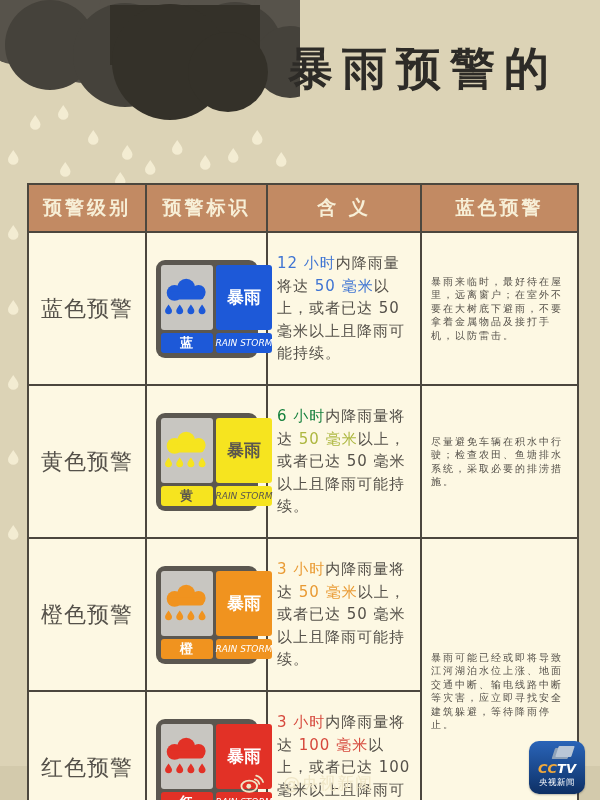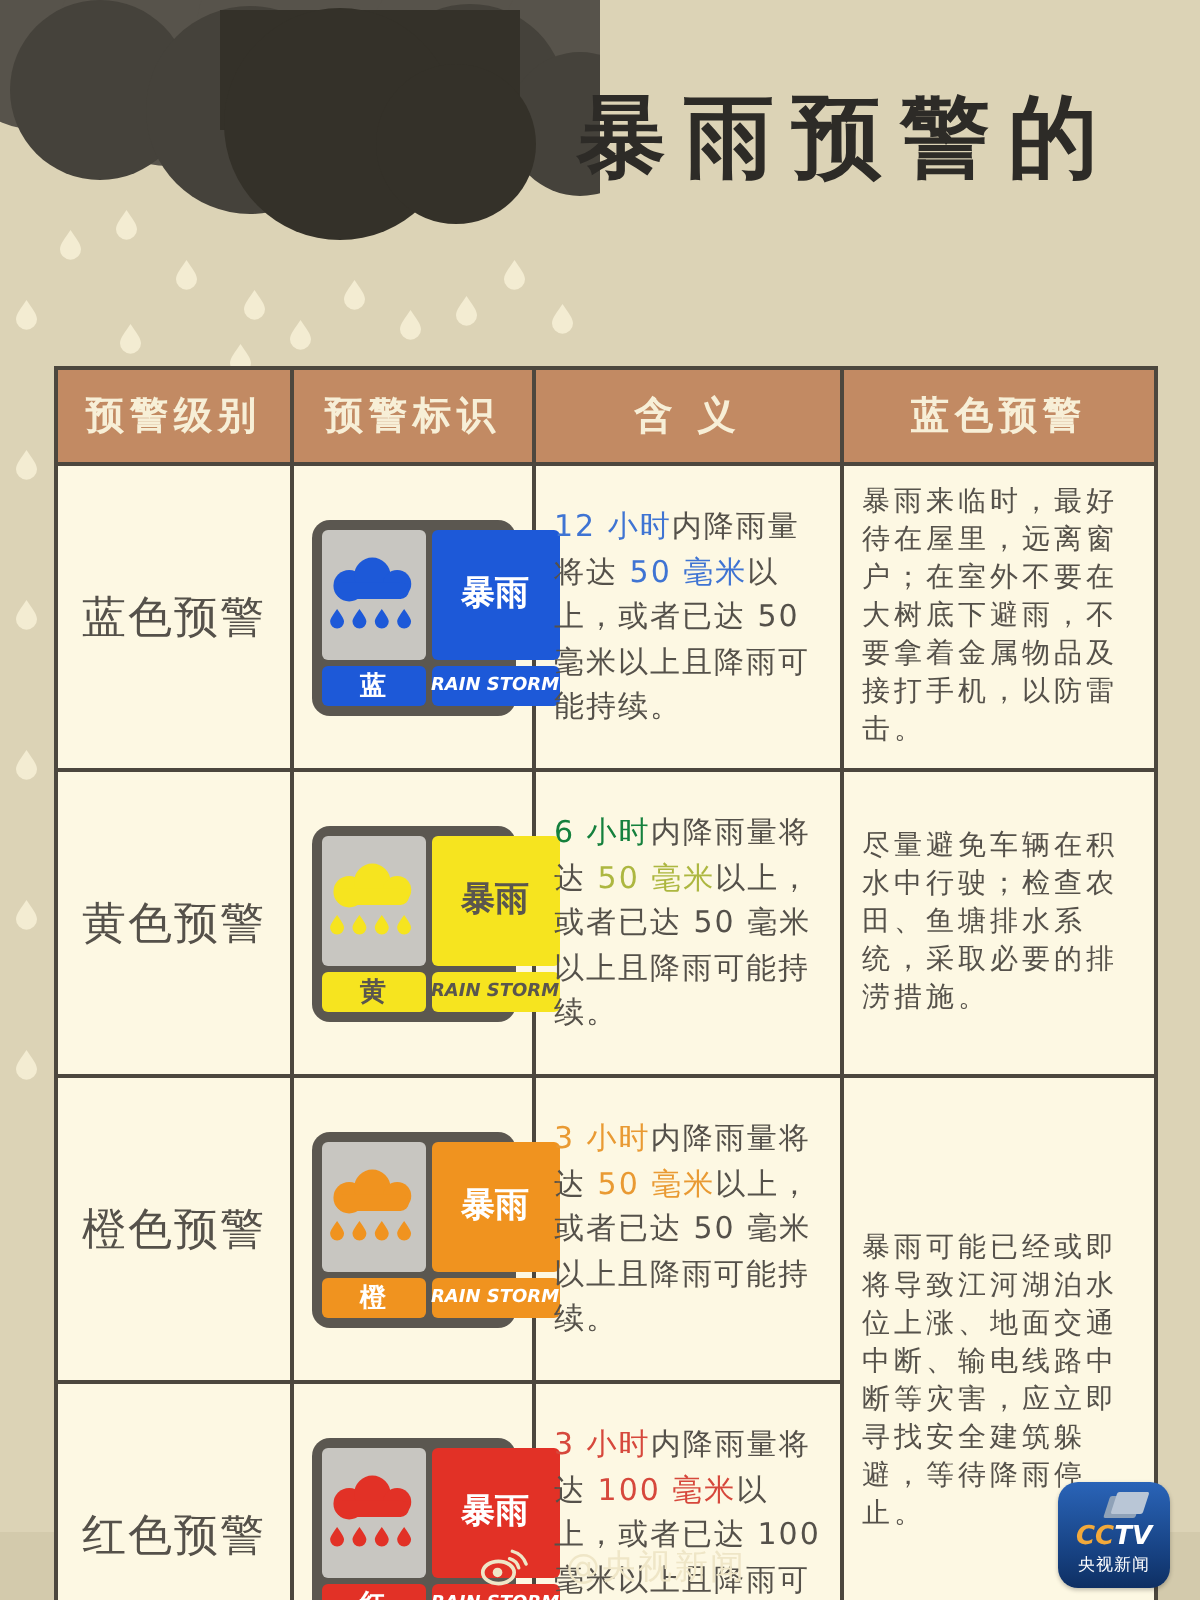--- a/index.html
+++ b/index.html
@@ -29,37 +29,37 @@
   .warn-table th, .warn-table td { border:2px solid var(--border,#4c473e); }
   .warn-table th {
     height:48px; background:var(--header-bg,#c28a63);
     color:var(--header-text,#f7efd7); font-size:19px; font-weight:600;
     letter-spacing:3px; text-align:center; }
   col.c1{width:118px;} col.c2{width:121px;} col.c3{width:154px;} col.c4{width:157px;}
   .warn-table td { color:var(--text,#55514a); vertical-align:middle; }
   td.level-cell { text-align:center; font-size:22px; letter-spacing:1px; height:153px; }
   td.icon-cell { text-align:center; }
   td.meaning-cell { padding:6px 9px; font-size:15px; letter-spacing:1px; line-height:1.5; }
-  td.note-cell { padding:6px 9px; font-size:14px; letter-spacing:2px; line-height:1.35; }
+  td.note-cell { padding:6px 9px; font-size:10px; letter-spacing:2px; line-height:1.35; }
 
   
   .wicon { display:inline-block; width:102px; height:98px; background:#5b5750;
     border-radius:9px; padding:5px; vertical-align:middle; }
   .wi-grid { display:grid; width:100%; height:100%;
     grid-template-columns:52px 1fr; grid-template-rows:1fr 20px; gap:3px; }
   .wi-cloudbox { background:#c8c6c1; border-radius:3px; display:flex;
     align-items:center; justify-content:center; }
   .wi-cloudbox svg { width:48px; height:42px; }
   .wi-cn { border-radius:3px; display:flex; align-items:center; justify-content:center;
     font-size:17px; font-weight:700; line-height:1.08; width:100%;
     word-break:break-all; text-align:center; padding:0 9px; }
   .wi-tag { border-radius:3px; display:flex; align-items:center; justify-content:center;
     font-size:13px; font-weight:700; }
   .wi-en { border-radius:3px; display:flex; align-items:center; justify-content:center;
-    font-size:9px; font-weight:700; font-style:italic; letter-spacing:0;
+    font-size:9px; font-weight:400; font-style:italic; letter-spacing:0;
     white-space:nowrap; transform:none; }
 
   .hl { font-weight:400; }
 
   
   .footer-strip { position:absolute; left:0; bottom:0; width:600px; height:34px;
     background:var(--footer-bg,#d3caac); z-index:2; }
   .weibo-credit { position:absolute; left:240px; bottom:5px; z-index:4;
     display:flex; align-items:flex-start; gap:19px; color:#efe6c7; font-size:17px;
     letter-spacing:1px; }

